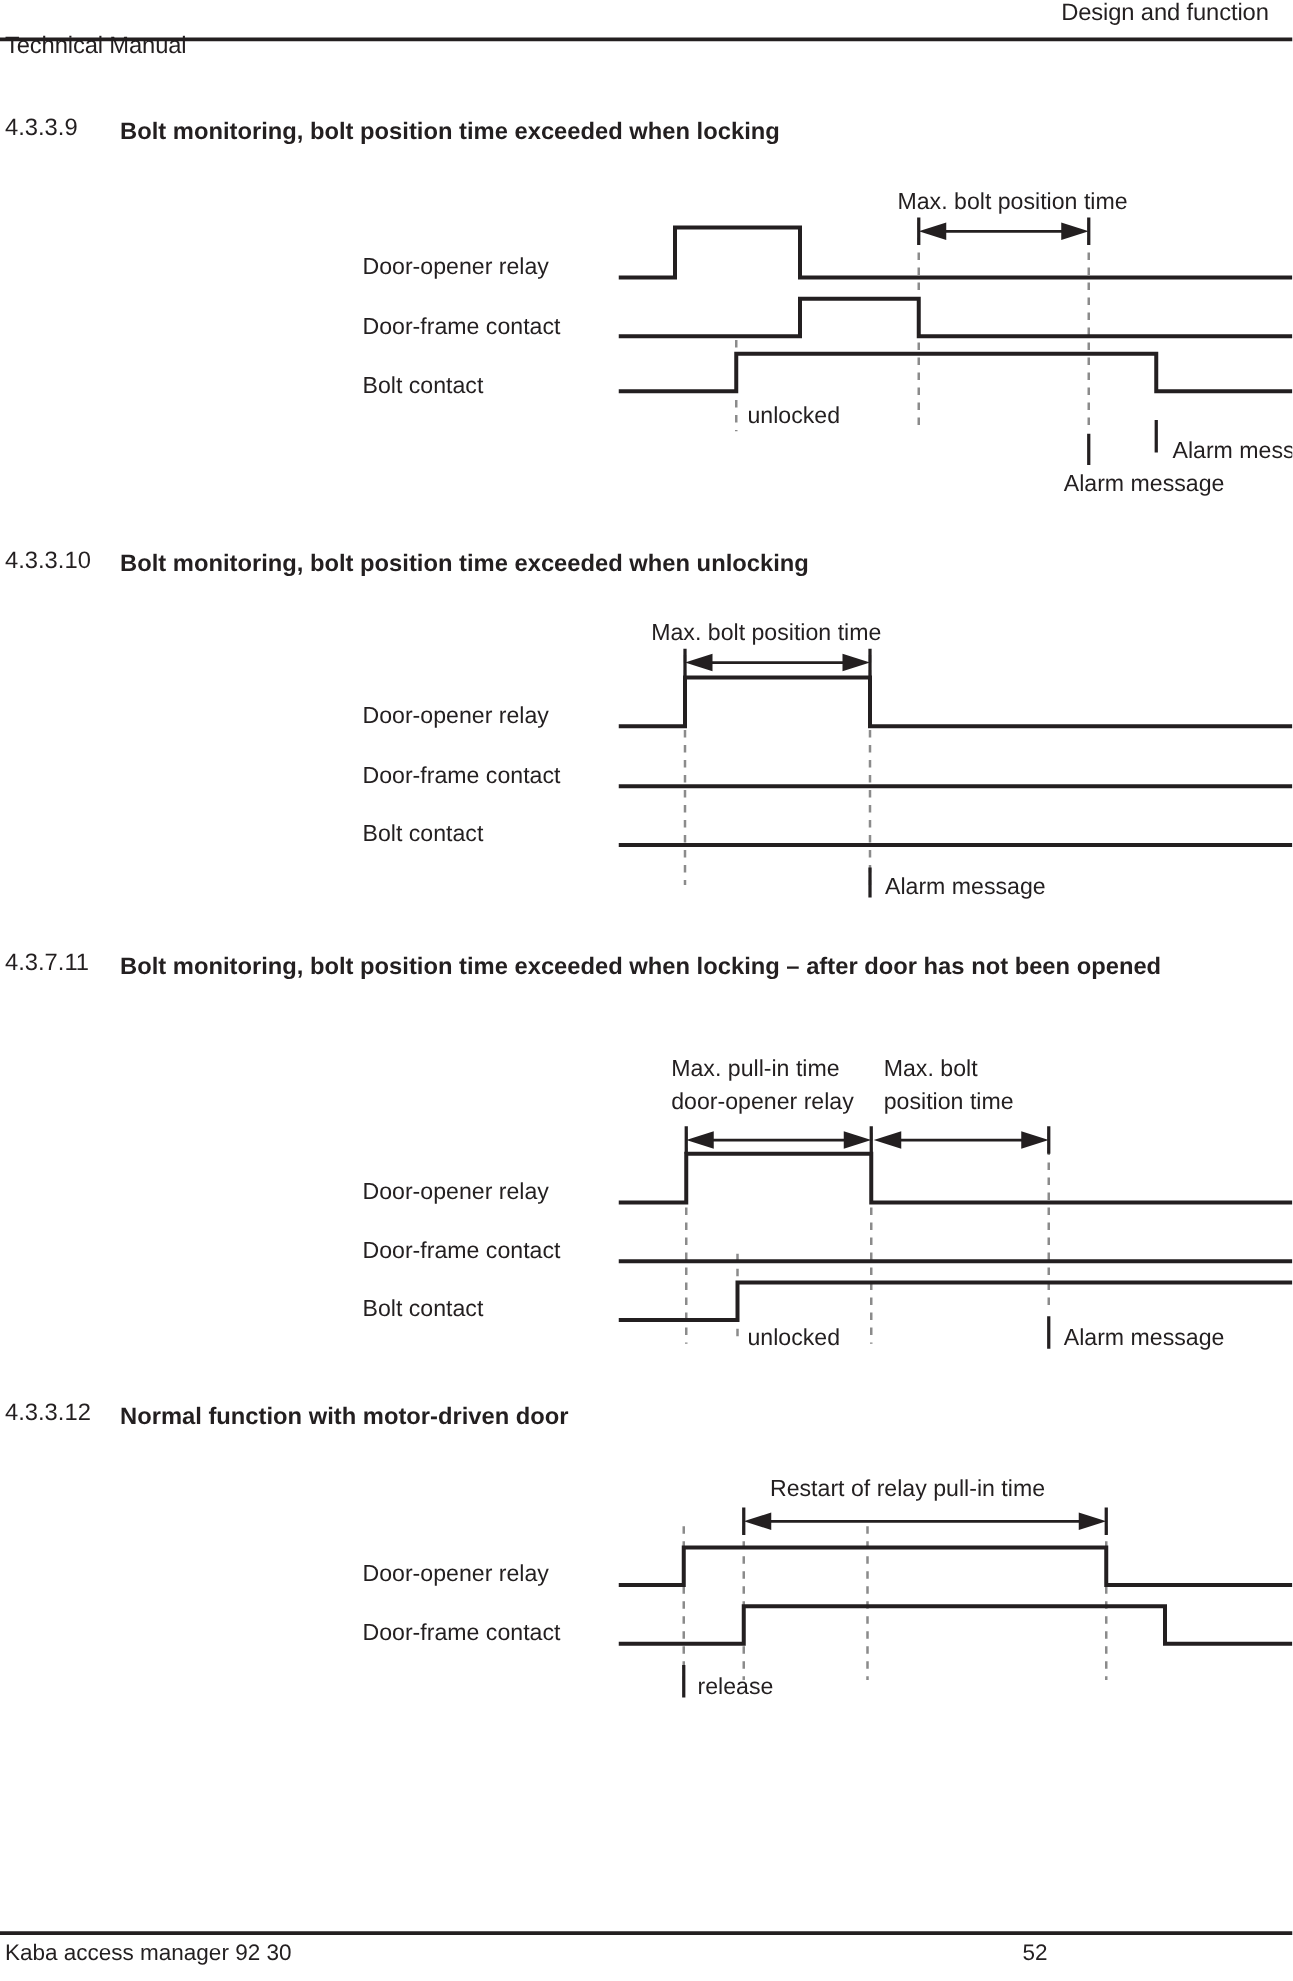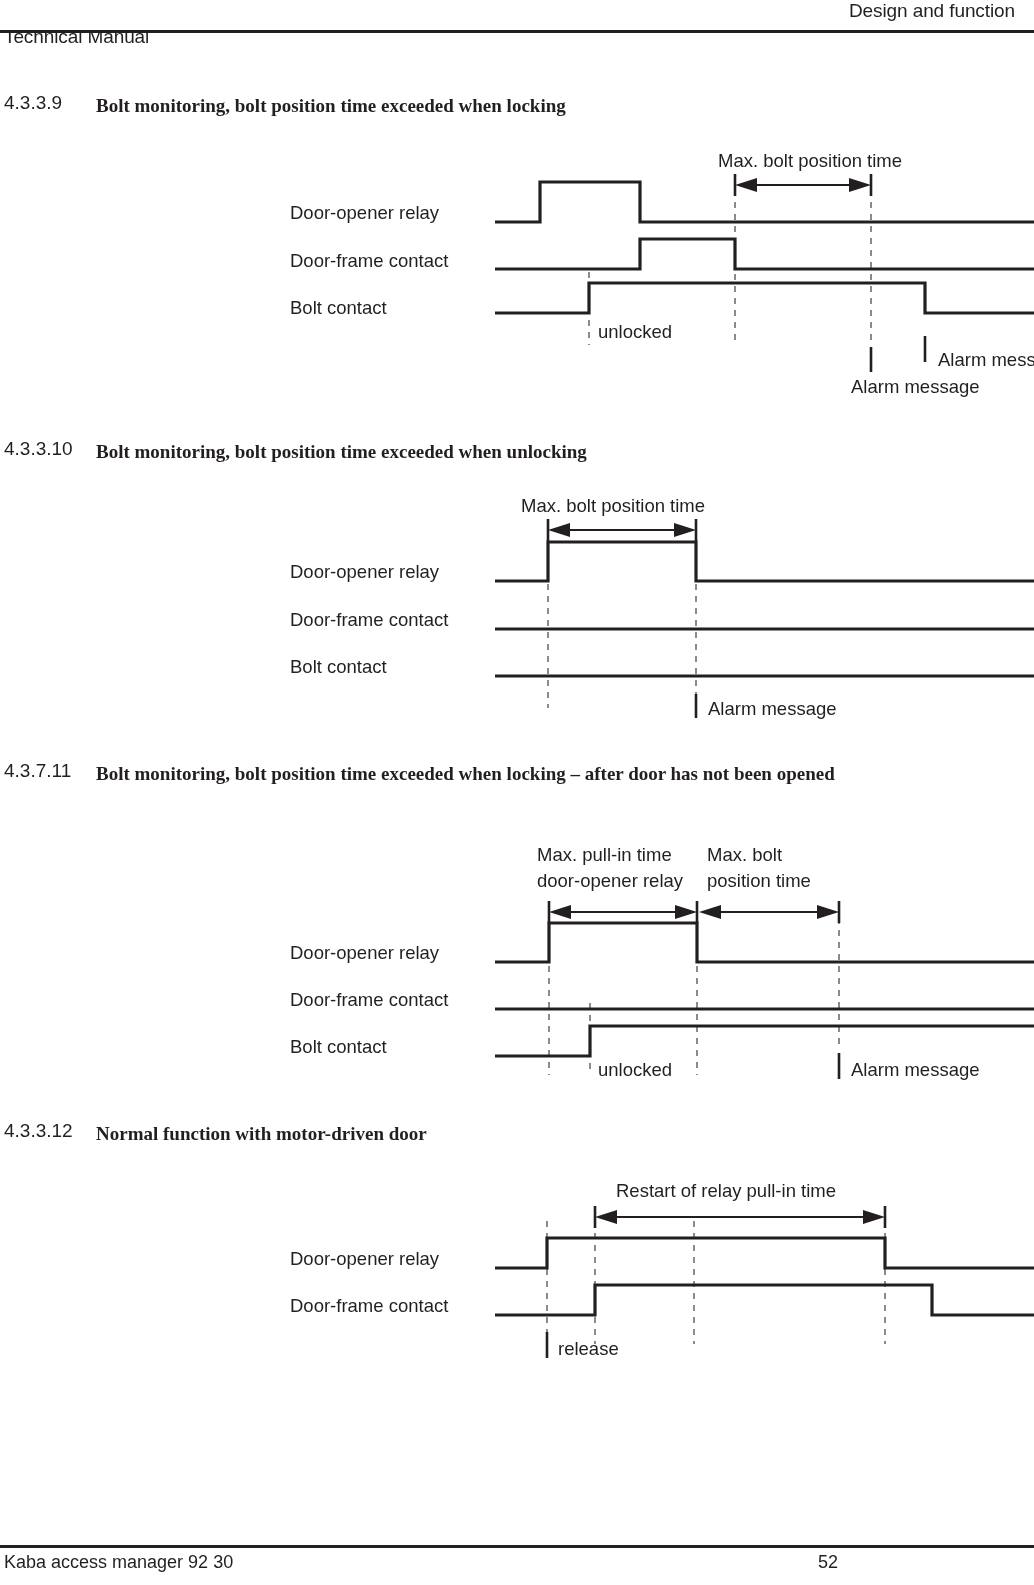--- a/index.html
+++ b/index.html
@@ -76,21 +76,20 @@
     font-weight: normal;
     white-space: nowrap;
   }
   .sec-title {
     position: absolute;
     left: 96px; top: 0;
     width: 900px;
     font-size: 19px;
     font-weight: bold;
     line-height: 28px;
-    font-family: Liberation Serif, serif;
   }
 
   
   .diagram {
     position: absolute;
     left: 0;
     width: 1034px;
   }
   .diagram svg { display: block; }
 

